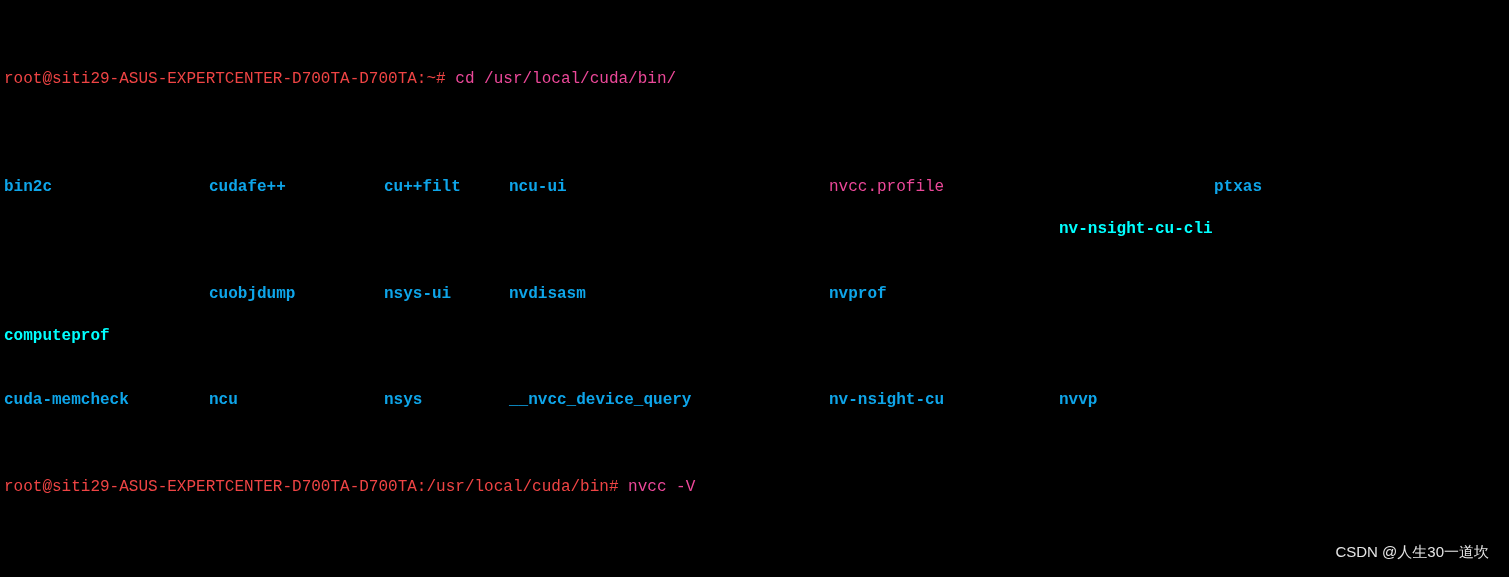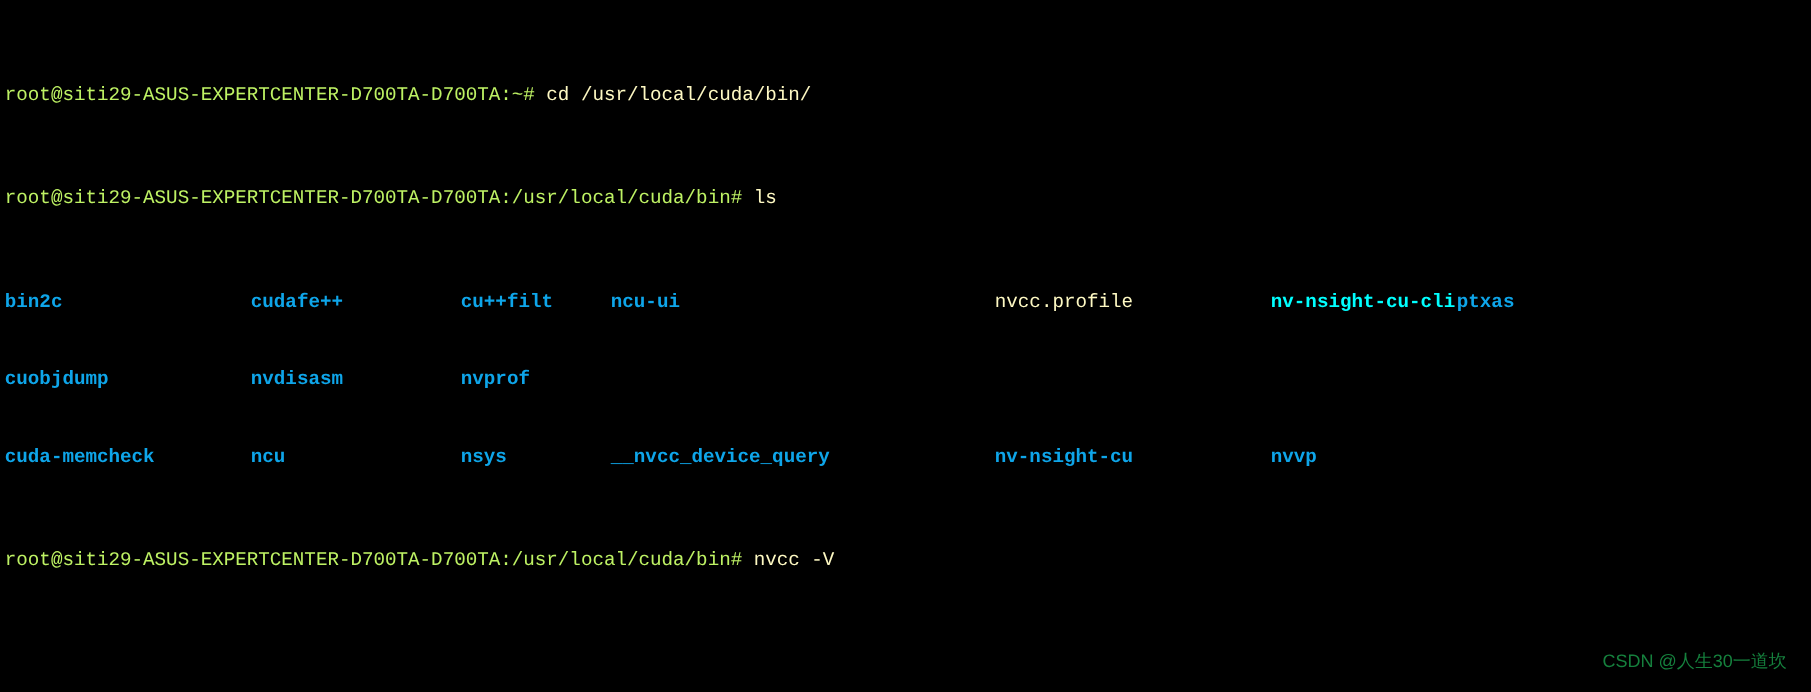--- a/index.html
+++ b/index.html
@@ -10,59 +10,60 @@
     font-family: "Consolas", "Courier New", monospace;
     font-size: 16px;
     line-height: 1.35;
     width: 1509px;
     height: 577px;
     box-sizing: border-box;
     overflow: hidden;
     position: relative;
   }
   .term { white-space: pre; }
-  .prompt { color: #bef264; font-family: Liberation Mono, monospace; }
-  .white { color: #fef9c3; }
+  .prompt { color: #ef4444; font-family: Liberation Mono, monospace; }
+  .white { color: #ec4899; }
   .green { color: #0ea5e9; font-weight: bold; }
-  .cyan  { color: #00ffff; font-weight: bold; }
+  .cyan  { color: #00ffff; font-weight: bold; margin-top: 42px; }
   .line { display: block; }
   .cols {
     display: grid;
     grid-template-columns: 205px 175px 125px 320px 230px 155px 200px auto;
   }
   .cols span { display: block; overflow: visible; }
   .watermark {
     position: absolute;
     right: 20px;
     bottom: 15px;
-    color: #15803d;
+    color: #e5e5e5;
     font-size: 15px;
     font-family: sans-serif;
   }
 </style>
 </head>
 <body>
 
 <div class="term">
 
   <span class="line"><span class="prompt">root@siti29-ASUS-EXPERTCENTER-D700TA-D700TA:~# </span><span class="white">cd /usr/local/cuda/bin/</span></span>
 
-  <span class="line"><span class="prompt">root@siti29-ASUS-EXPERTCENTER-D700TA-D700TA:/usr/local/cuda/bin# </span><span class="white">ls</span></span>
 
   <div class="cols">
     <span class="green">bin2c</span>
     <span class="green">cudafe++</span>
     <span class="green">cu++filt</span>
     <span class="green">ncu-ui</span>
     <span class="white">nvcc.profile</span>
     <span class="cyan">nv-nsight-cu-cli</span>
     <span class="green">ptxas</span>
   </div>
   <div class="cols">
+    <span class="cyan">computeprof</span>
     <span class="green">cuobjdump</span>
+    <span class="green">nsys-ui</span>
     <span class="green">nvdisasm</span>
     <span class="green">nvprof</span>
   </div>
   <div class="cols">
     <span class="green">cuda-memcheck</span>
     <span class="green">ncu</span>
     <span class="green">nsys</span>
     <span class="green">__nvcc_device_query</span>
     <span class="green">nv-nsight-cu</span>
     <span class="green">nvvp</span>

